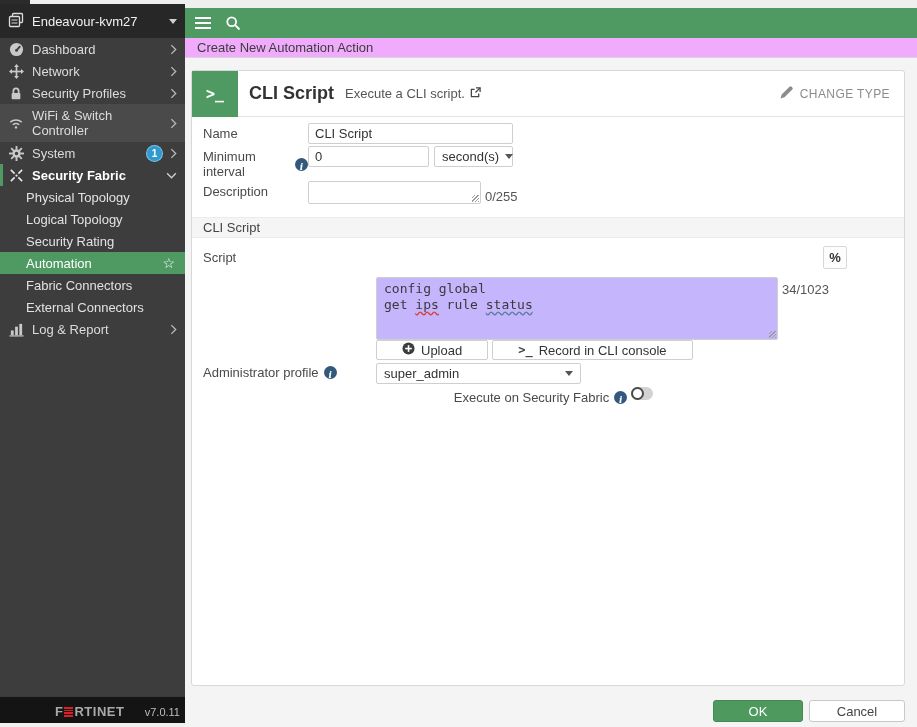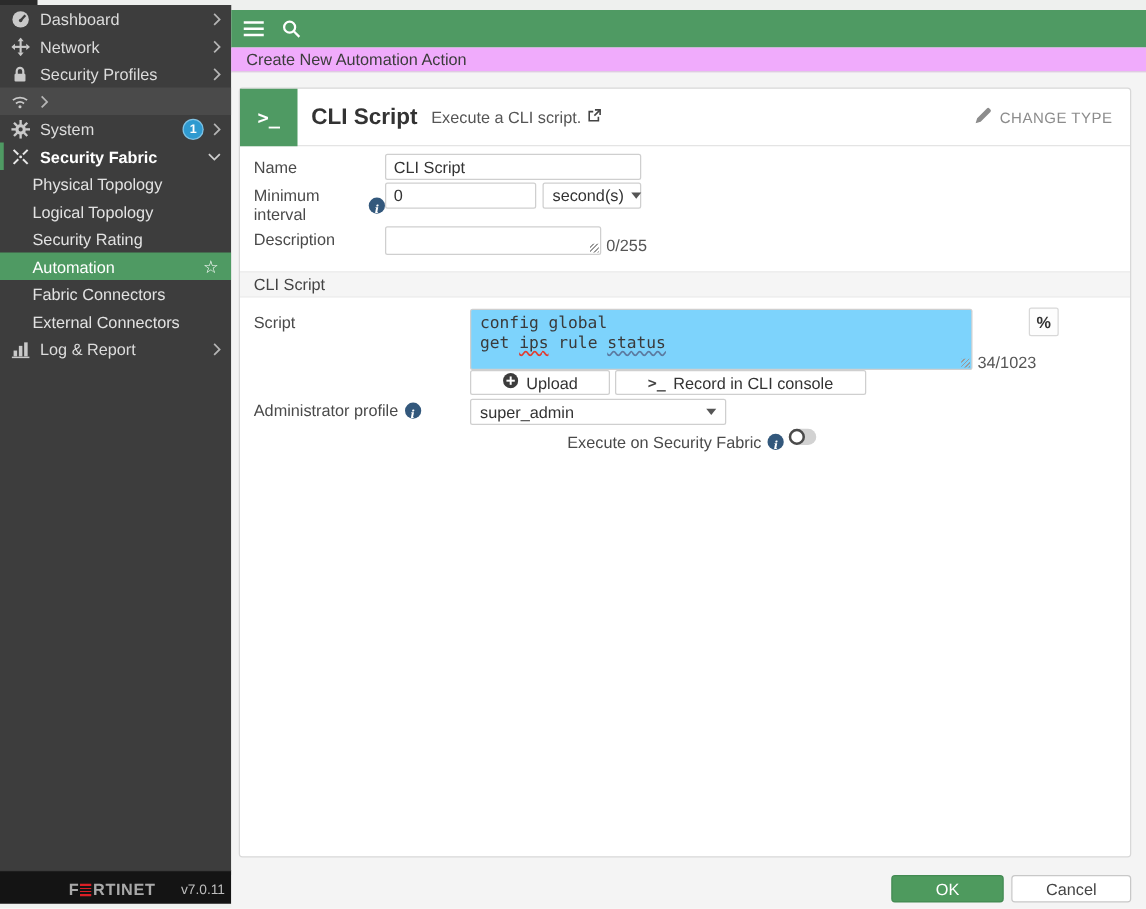--- a/index.html
+++ b/index.html
@@ -63,21 +63,21 @@
   .sel-caret { width:0; height:0; border-left:4px solid transparent; border-right:4px solid transparent; border-top:5px solid #555; }
   .unit-select { width:79px; margin-left:5px; }
   .desc-wrap { position:relative; display:flex; align-items:flex-end; }
   .desc-area { width:173px; height:23px; border:1px solid #cfcfcf; border-radius:2px; background:#fff; position:relative; }
   .resize-h { position:absolute; width:7px; height:7px; right:1px; bottom:1px;
     background:repeating-linear-gradient(135deg, transparent 0 1.5px, #9a9a9a 1.5px 2.5px); cursor:nwse-resize; }
   .counter { font-size:13px; color:#555; margin-left:4px; }
   .section-band { margin:13px 0 9px 0; background:#f5f5f5; border-top:1px solid #ececec; border-bottom:1px solid #ececec; padding:2px 0 2px 11px; color:#444; }
 
   .script-wrap { position:relative; width:520px; }
-  .script-box { width:402px; height:49px; border:1px solid #cfcfcf; border-radius:2px; background:#7dd3fc; font-family:"DejaVu Sans Mono", monospace; font-size:13px; color:#3a3a3a; padding:3px 7px; position:relative; }
+  .script-box { width:402px; height:63px; border:1px solid #cfcfcf; border-radius:2px; background:#c4b5fd; font-family:"DejaVu Sans Mono", monospace; font-size:13px; color:#3a3a3a; padding:3px 7px; position:relative;margin-top:30px; }
   .code-line { white-space:pre; line-height:16px; }
   .sq-red { text-decoration:underline wavy #e03c31; text-decoration-skip-ink:none; text-underline-offset:2px; }
   .sq-blue { text-decoration:underline wavy #5b7aa0; text-decoration-skip-ink:none; text-underline-offset:2px; }
   .vars-btn { position:absolute; left:447px; top:-1px; width:24px; height:23px; border:1px solid #d8d8d8; border-radius:2px; background:#fdfdfd; color:#333; font-size:13px; font-weight:bold; cursor:pointer; font-family:inherit; }
   .script-counter { position:absolute; left:406px; top:35px; font-size:13px; color:#555; }
   .script-actions { display:flex; gap:4px; margin-top:0; }
   .mini-btn { height:20px; border:1px solid #cfcfcf; border-radius:2px; background:#fff; display:flex; align-items:center; gap:6px; padding:0 25px; font-size:13px; color:#333; cursor:pointer; font-family:inherit; }
   .mini-btn .mono { font-family:"DejaVu Sans Mono", monospace; font-size:12px; font-weight:bold; color:#444; }
   .admin-select { width:205px; margin-top:1px; }
 
@@ -94,20 +94,32 @@
 </style>
 </head>
 <body>
 
 <div class="app">
   <div class="top-strip">
     <div class="top-tab"></div>
   </div>
 
   <aside class="sidebar">
+    <div class="sb-header">
+      <span class="nav-icon">
+        <svg width="16" height="16" viewBox="0 0 16 16">
+            <rect x="4.5" y="1.5" width="10" height="9" rx="1" fill="none" stroke="#dcdcdc" stroke-width="1.3"></rect>
+            <rect x="1.5" y="4.5" width="10" height="10" rx="1" fill="#272727" stroke="#dcdcdc" stroke-width="1.3"></rect>
+            <line x1="3.5" y1="8" x2="9.5" y2="8" stroke="#dcdcdc" stroke-width="1"></line>
+            <line x1="3.5" y1="11" x2="9.5" y2="11" stroke="#dcdcdc" stroke-width="1"></line>
+          </svg>
+      </span>
+      <span class="hostname">Endeavour-kvm27</span>
+      <span class="caret-down"></span>
+    </div>
 
     <nav>
       <div class="nav-item">
         <span class="nav-icon">
           <svg width="15" height="15" viewBox="0 0 16 16">
               <circle cx="8" cy="8" r="7" fill="#c9c9c9"></circle>
               <line x1="8" y1="9" x2="12" y2="4.5" stroke="#3d3d3d" stroke-width="2"></line>
               <circle cx="8" cy="9" r="1.5" fill="#3d3d3d"></circle>
             </svg>
         </span>
@@ -154,20 +166,21 @@
       </div>
 
       <div class="nav-item hover">
         <span class="nav-icon">
           <svg width="16" height="14" viewBox="0 0 16 16" fill="none" stroke="#c9c9c9" stroke-width="1.6">
               <path d="M1.5 7a10 10 0 0113 0"></path>
               <path d="M4.3 10a6 6 0 017.4 0"></path>
               <circle cx="8" cy="13" r="1.4" fill="#c9c9c9" stroke="none"></circle>
             </svg>
         </span>
+        <span class="nav-label">WiFi &amp; Switch Controller</span>
         <span class="chev">
             <svg width="7" height="11" viewBox="0 0 8 12">
               <path d="M1.5 1l5 5-5 5" fill="none" stroke="#b5b5b5" stroke-width="1.6"></path>
             </svg>
           </span>
       </div>
 
       <div class="nav-item">
         <span class="nav-icon">
           <svg width="15" height="15" viewBox="0 0 16 16" fill="#c9c9c9">

